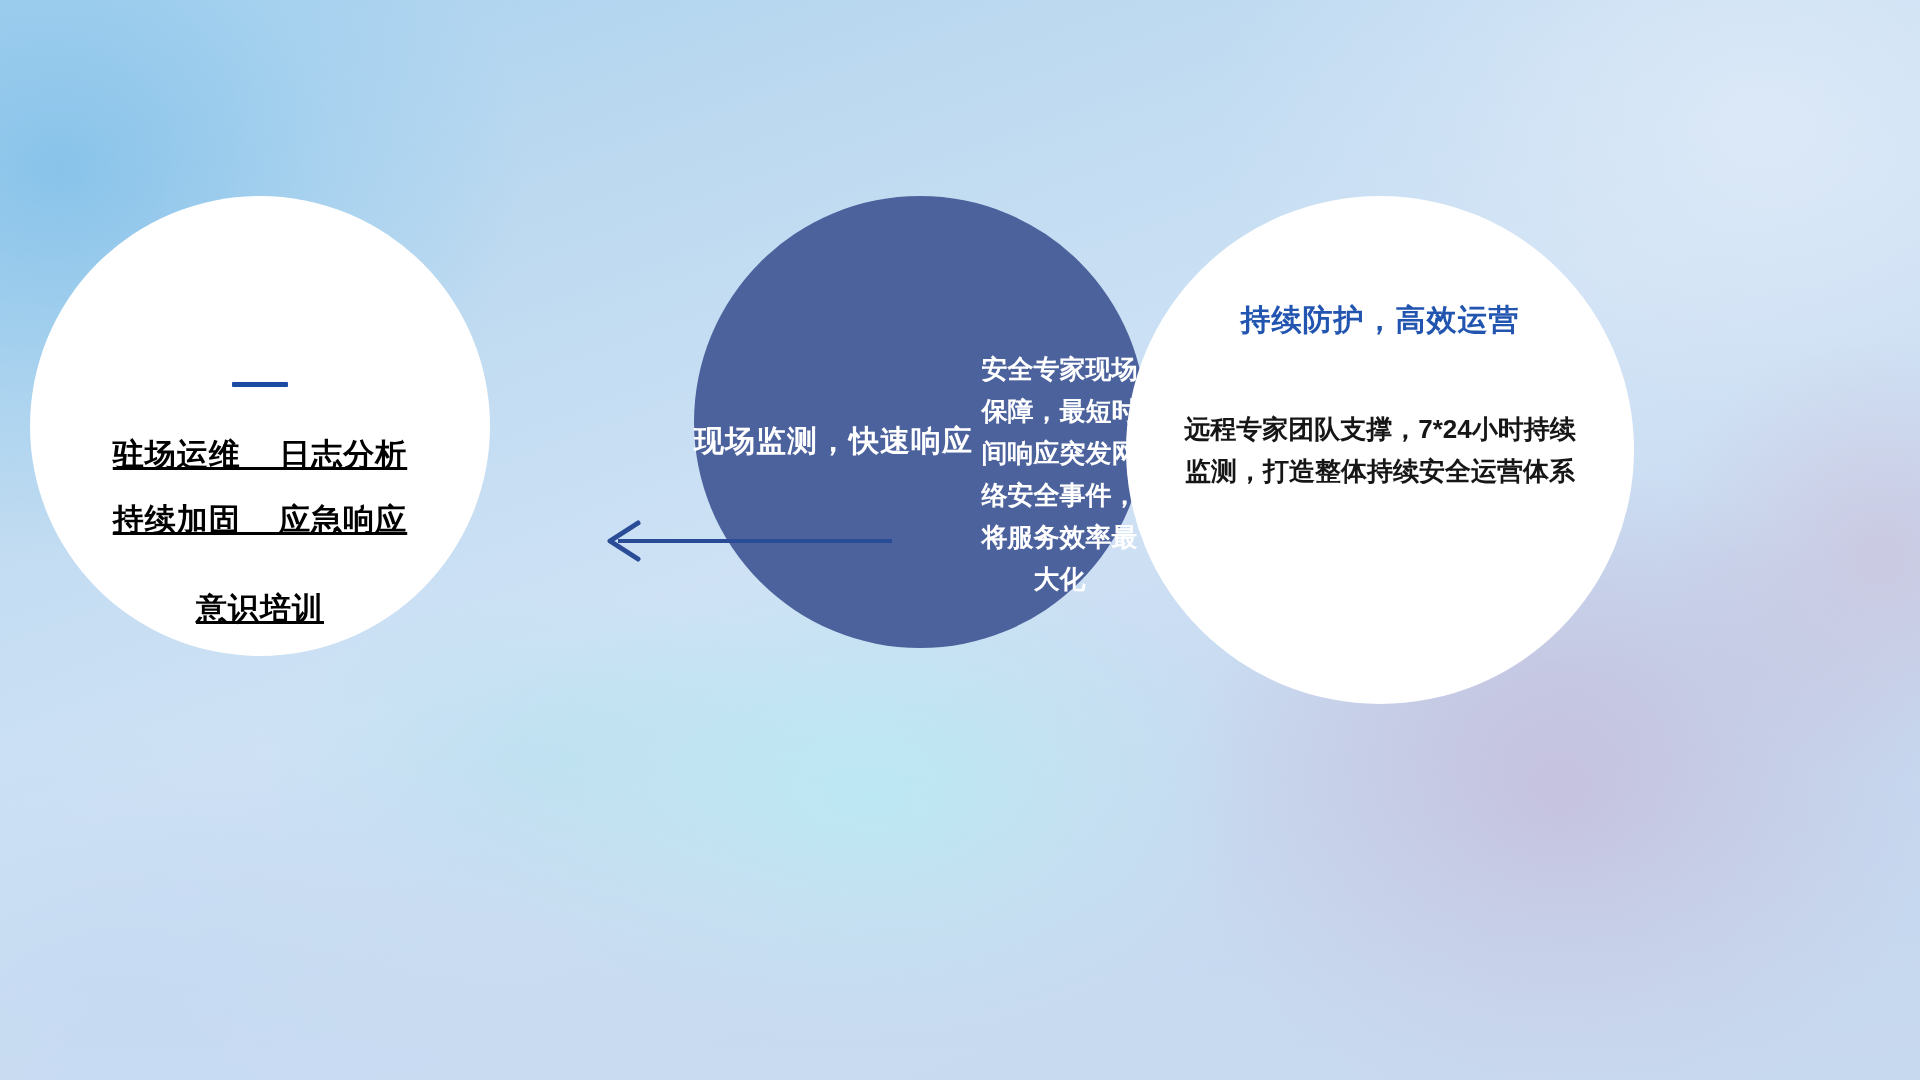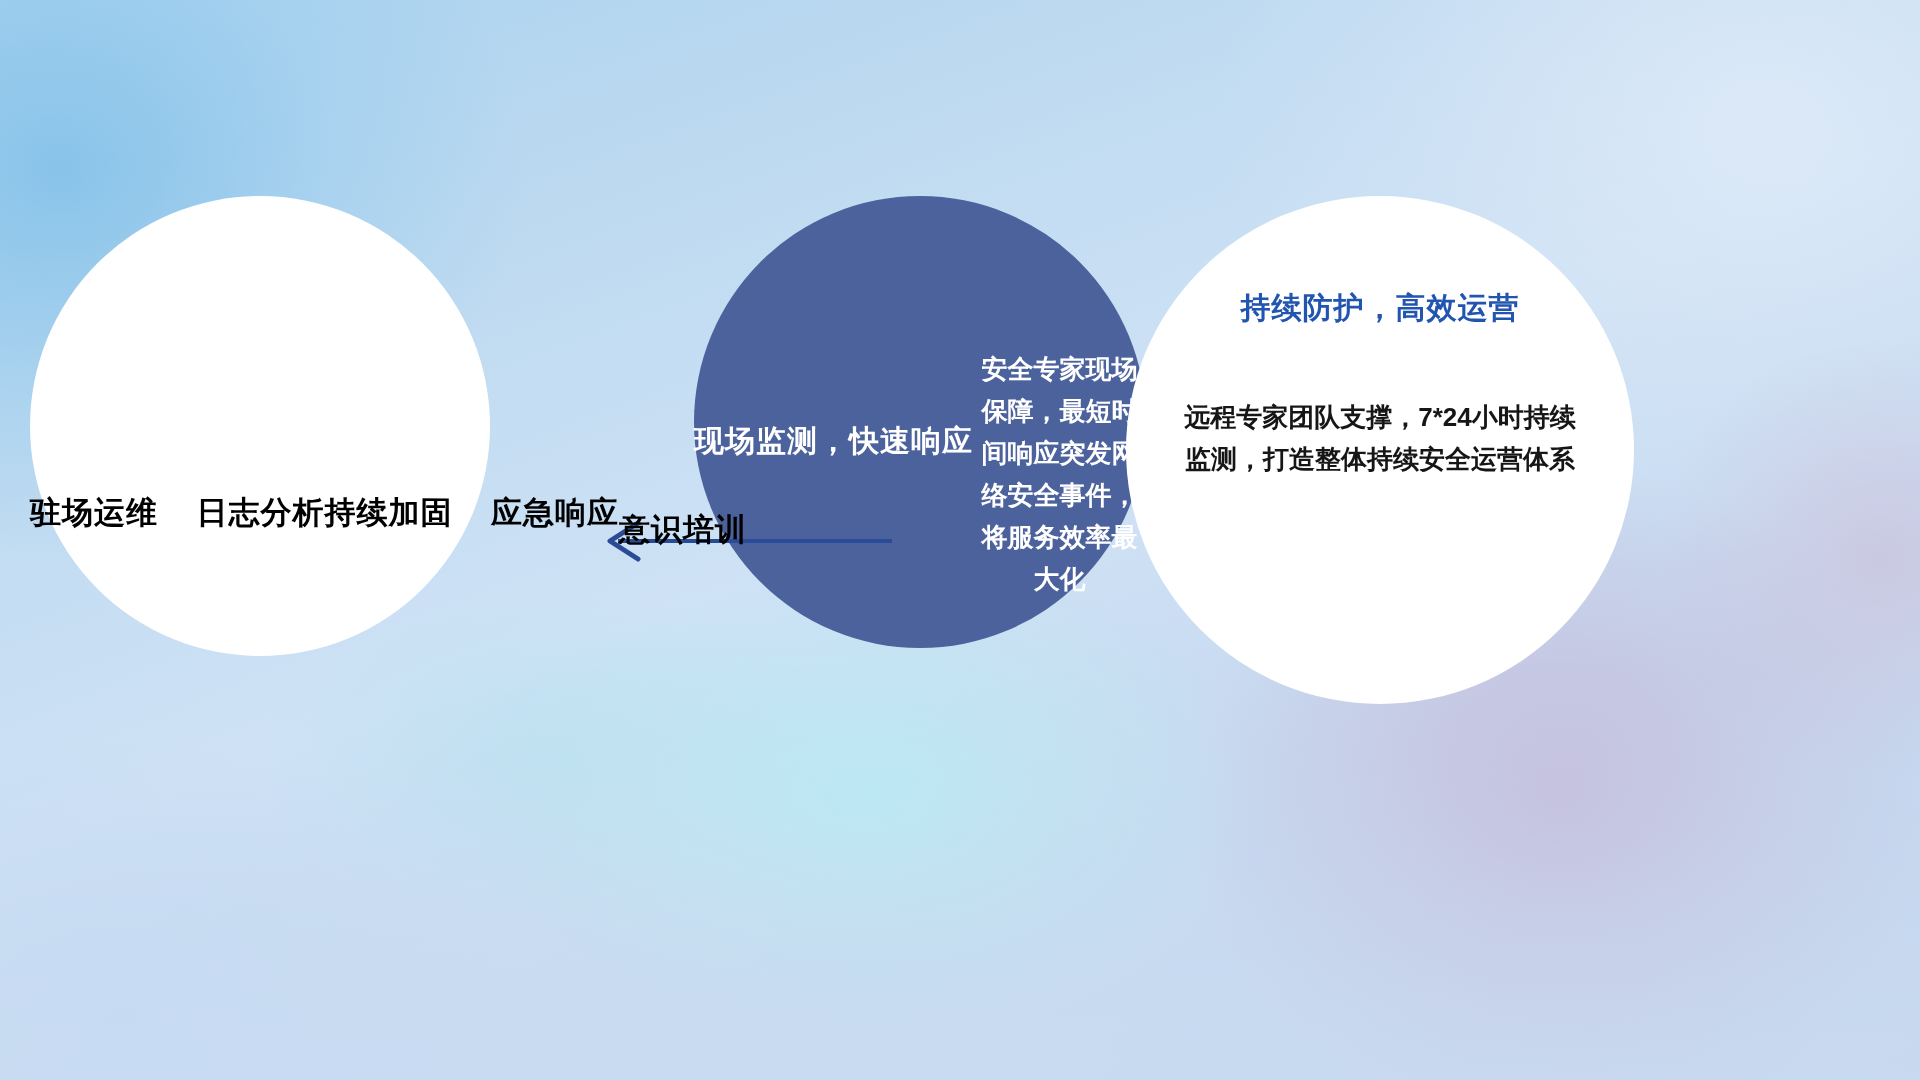--- a/index.html
+++ b/index.html
@@ -69,54 +69,54 @@
     z-index:8;
   }
 
   
   #connector-arrow{
     position:absolute;left:592px;top:512px;width:300px;height:58px;z-index:9;
   }
 
   
   #left-content{
-    position:absolute;left:30px;top:206px;width:460px;height:460px;
-    z-index:10;display:flex;flex-direction:row;
+    position:absolute;left:30px;top:196px;width:460px;height:460px;
+    z-index:10;display:flex;flex-direction:column;
     align-items:center;justify-content:flex-start;
-    padding-top:186px;box-sizing:border-box;
+    padding-top:186px;box-sizing:border-box;text-decoration:underline;
   }
   #left-divider{
     width:56px;height:5px;background:#1c4ba3;border-radius:1px;
     margin-bottom:52px;
   }
   .left-row{
     font-size:31px;font-weight:bold;color:#000000;
     letter-spacing:1px;line-height:1;margin-bottom:34px;
     white-space:pre;text-align:center;
   }
-  .left-row.last{margin-bottom:0;margin-top:0;}
+  .left-row.last{margin-bottom:0;margin-top:24px;}
 
   
   #middle-content{
     position:absolute;left:694px;top:196px;width:452px;height:452px;
     z-index:11;display:flex;flex-direction:row;align-items:center;
     padding-top:104px;box-sizing:border-box;text-align:center;
   }
   #middle-title{
     font-size:30px;font-weight:bold;color:#ffffff;
     letter-spacing:1px;line-height:1.2;margin-bottom:66px;white-space:nowrap;
   }
   #middle-body{
     font-size:26px;color:#ffffff;line-height:1.62;
     width:314px;text-align:center;font-weight:700;
   }
 
   
   #right-content{
-    position:absolute;left:1126px;top:180px;width:508px;height:508px;
+    position:absolute;left:1126px;top:192px;width:508px;height:508px;
     z-index:12;display:flex;flex-direction:column;align-items:center;
     padding-top:110px;box-sizing:border-box;text-align:center;
   }
   #right-title{
     font-size:30px;font-weight:bold;color:#2255b0;
     letter-spacing:1px;line-height:1.2;margin-bottom:70px;white-space:nowrap;
   }
   #right-body{
     font-size:26px;color:#161616;line-height:1.62;
     width:398px;text-align:center;font-weight:700;

